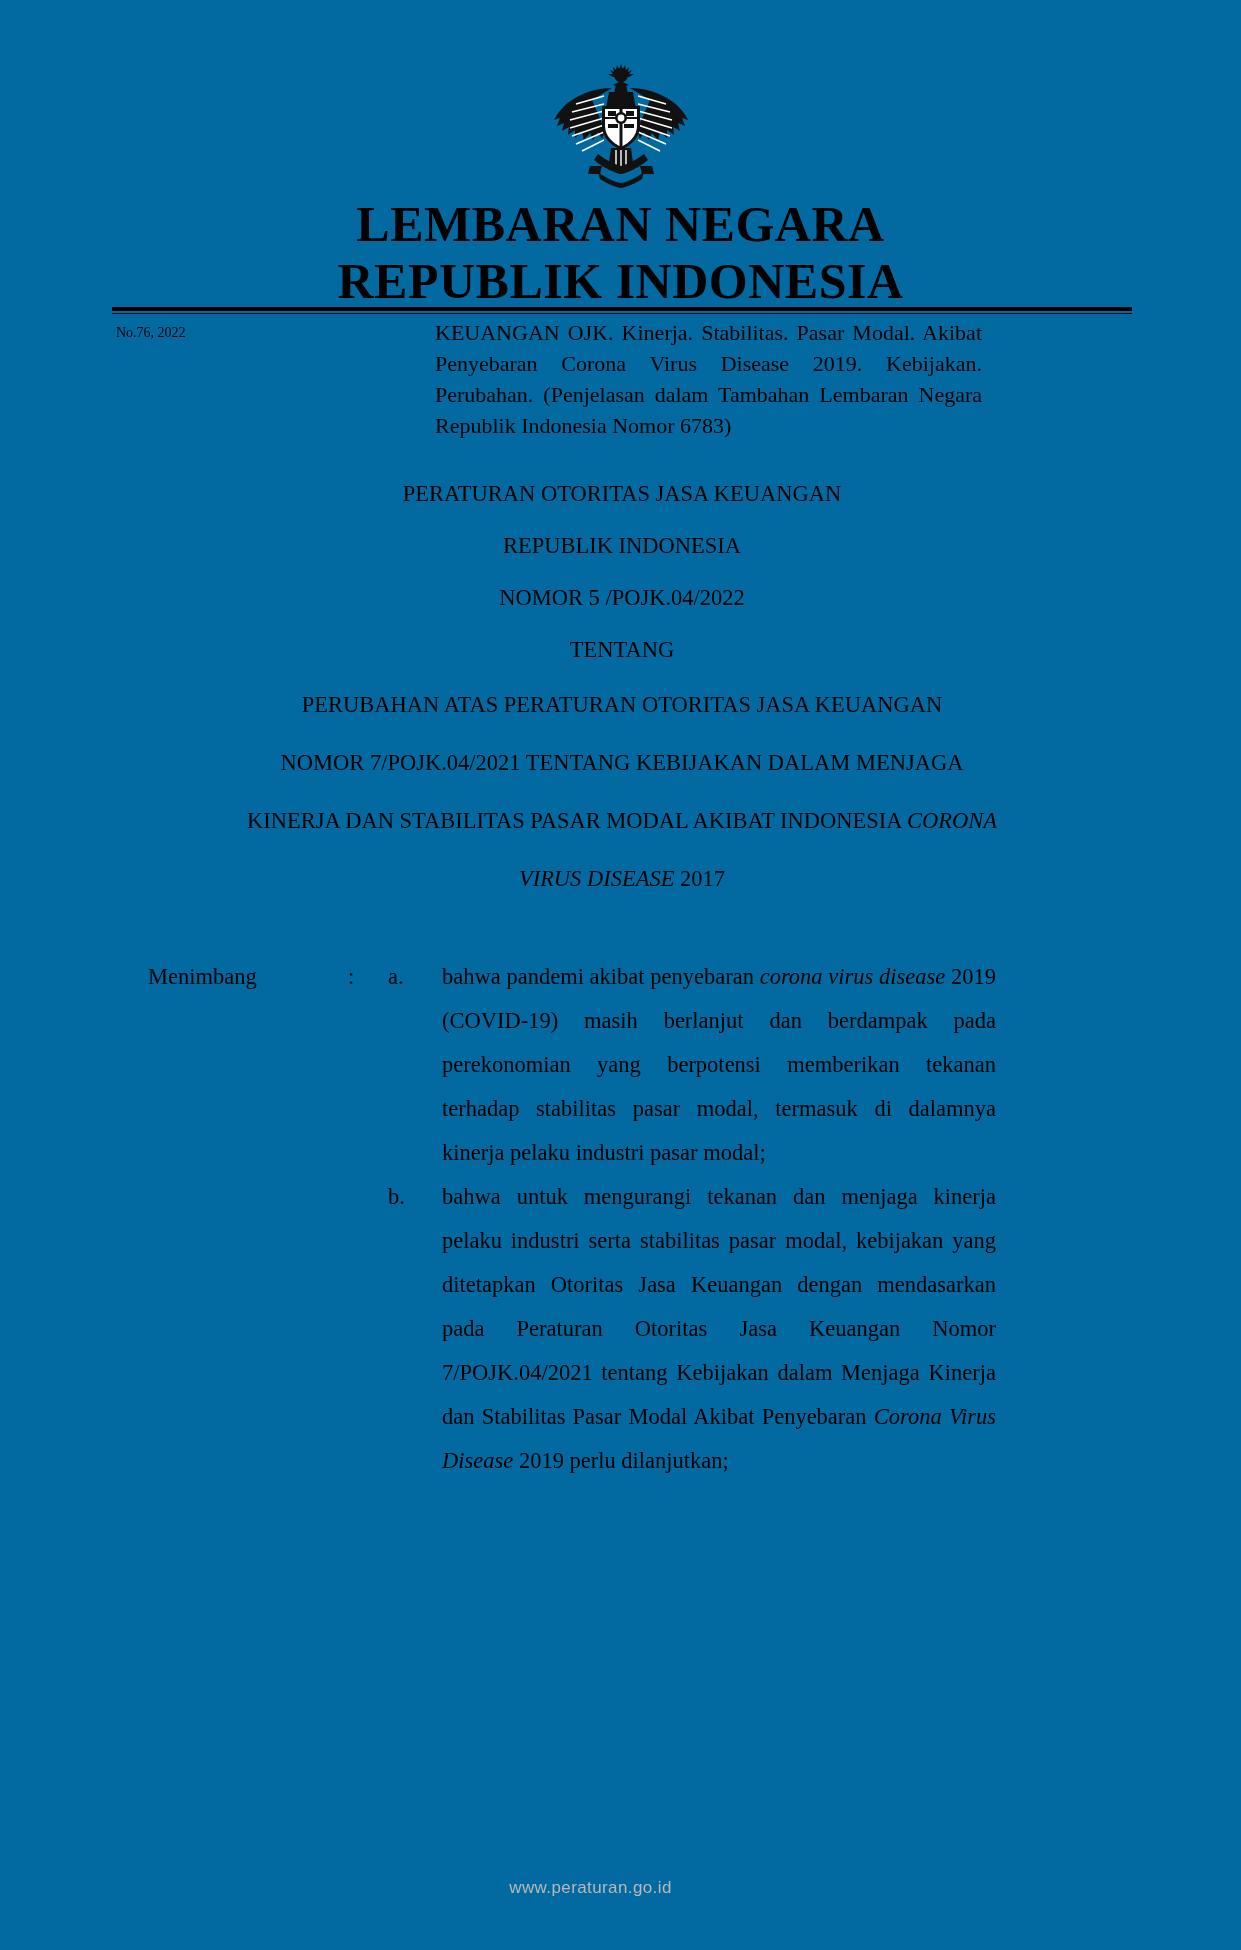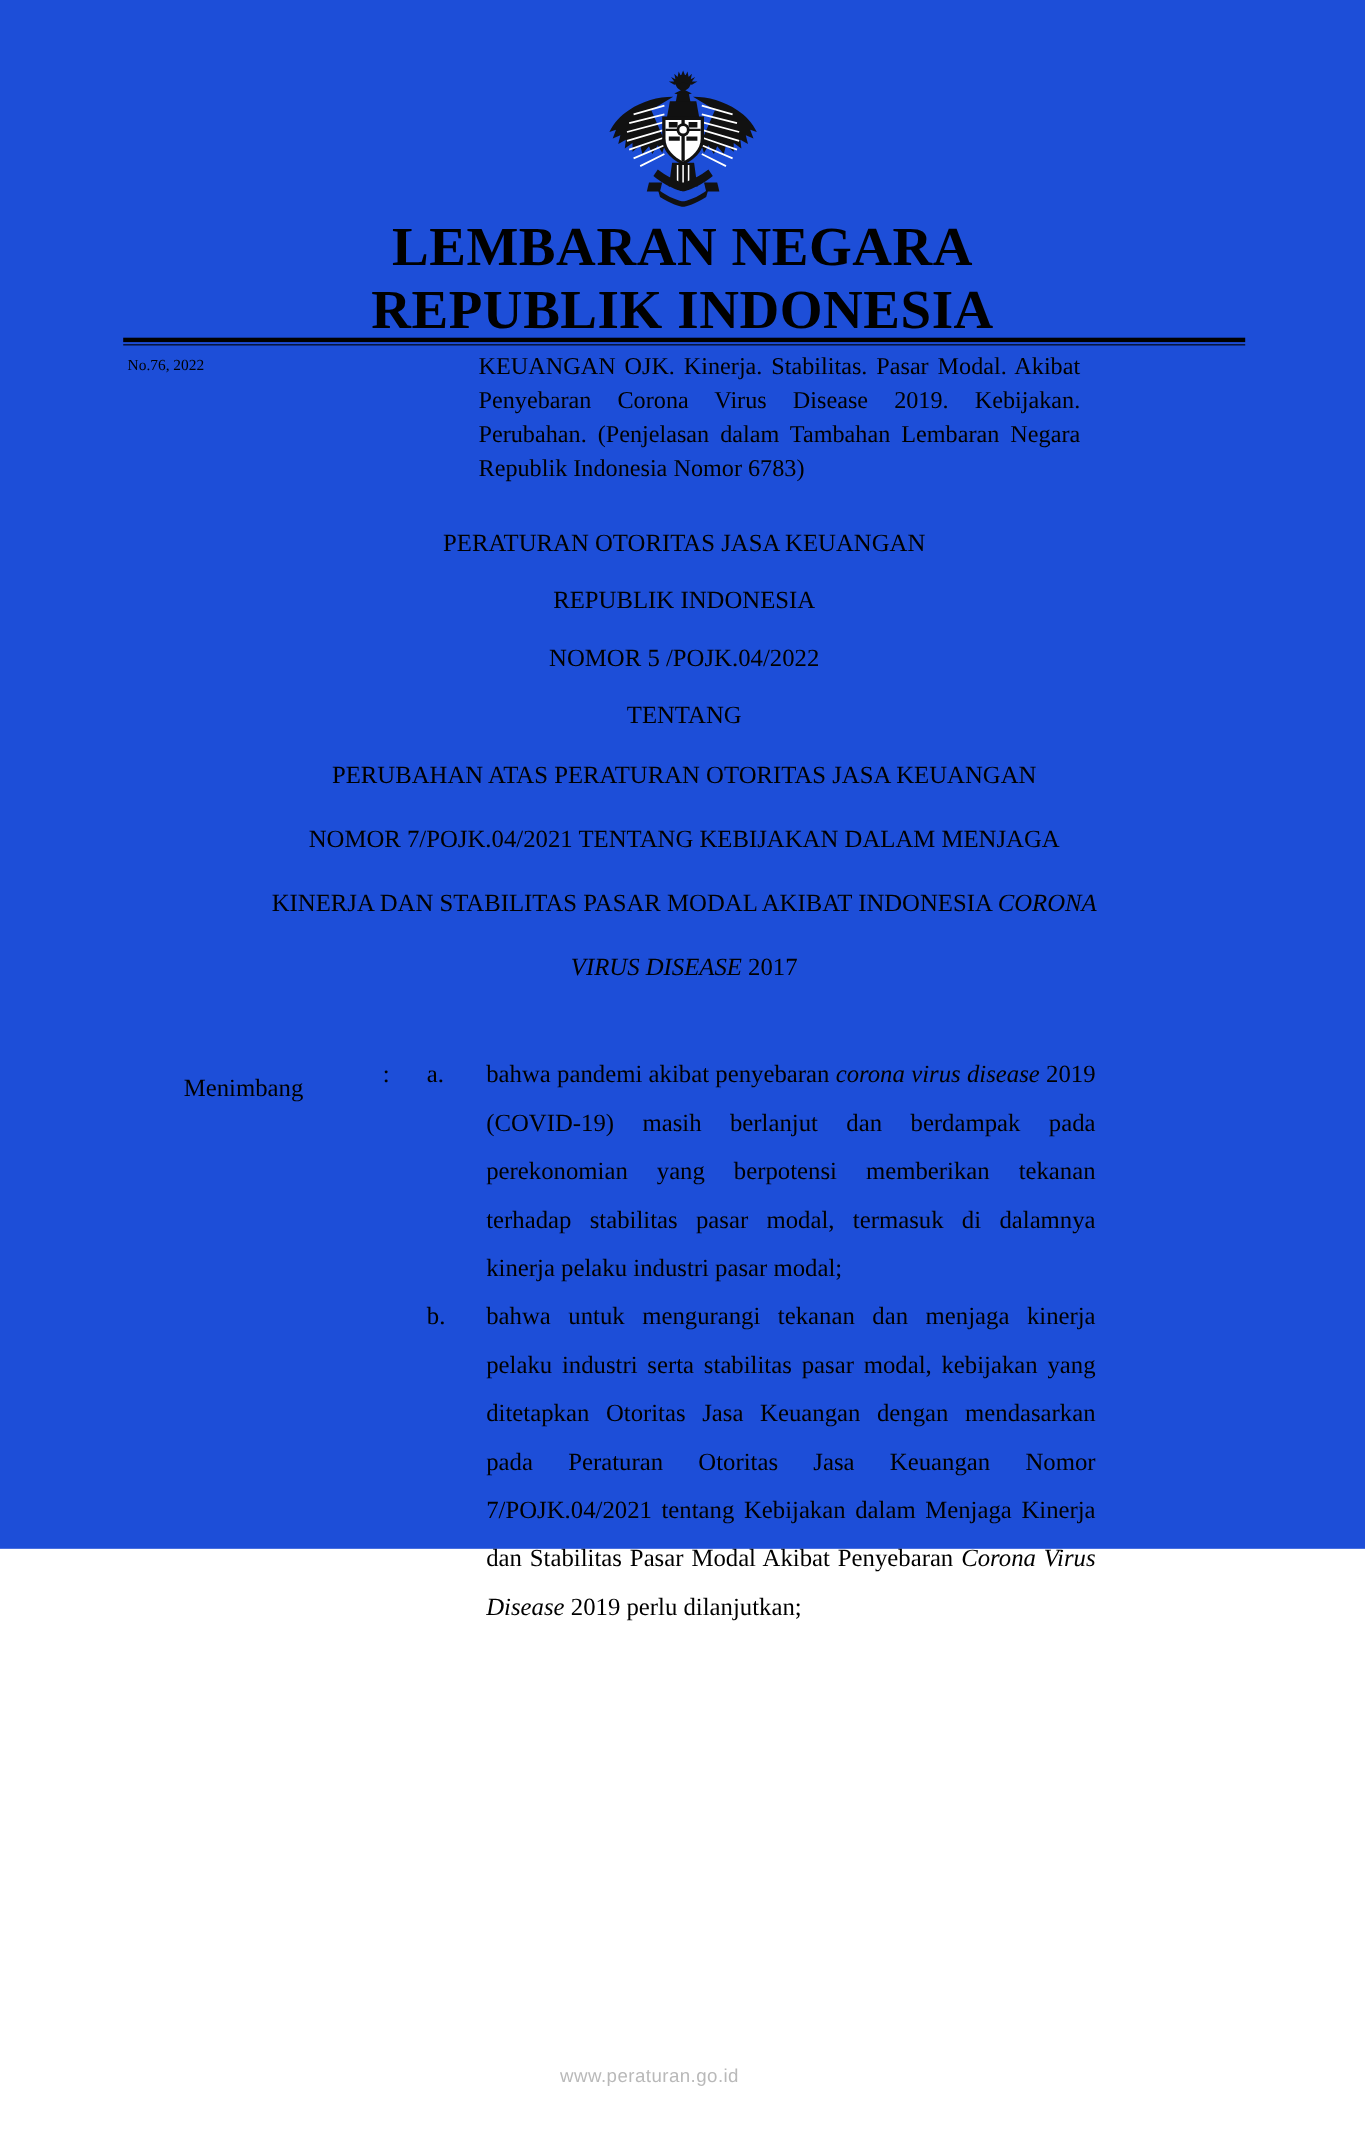--- a/index.html
+++ b/index.html
@@ -13,22 +13,22 @@
     position: relative;
     font-family: "Liberation Serif", "DejaVu Serif", serif;
     color: #000000;
     overflow: hidden;
   }
 
   .page {
     position: absolute;
     left: 0; top: 0;
     width: 1241px;
-    height: 1408px;
-    background: #1d4ed8;
+    height: 1950px;
+    background: #0369a1;
   }
 
   
   .emblem-wrap {
     position: absolute;
     left: 0;
     top: 62px;
     width: 1241px;
     text-align: center;
   }
@@ -130,24 +130,23 @@
     font-size: 22.5px;
     line-height: 44px;
   }
   .cons-row {
     position: relative;
     display: block;
   }
   .cons-label {
     position: absolute;
     left: 36px;
-    top: 12px;
+    top: 0;
     width: 180px;
     white-space: nowrap;
-    margin-left: 19px;
   }
   .cons-colon {
     position: absolute;
     left: 236px;
     top: 0;
   }
   .cons-marker {
     position: absolute;
     left: 276px;
     top: 0;

